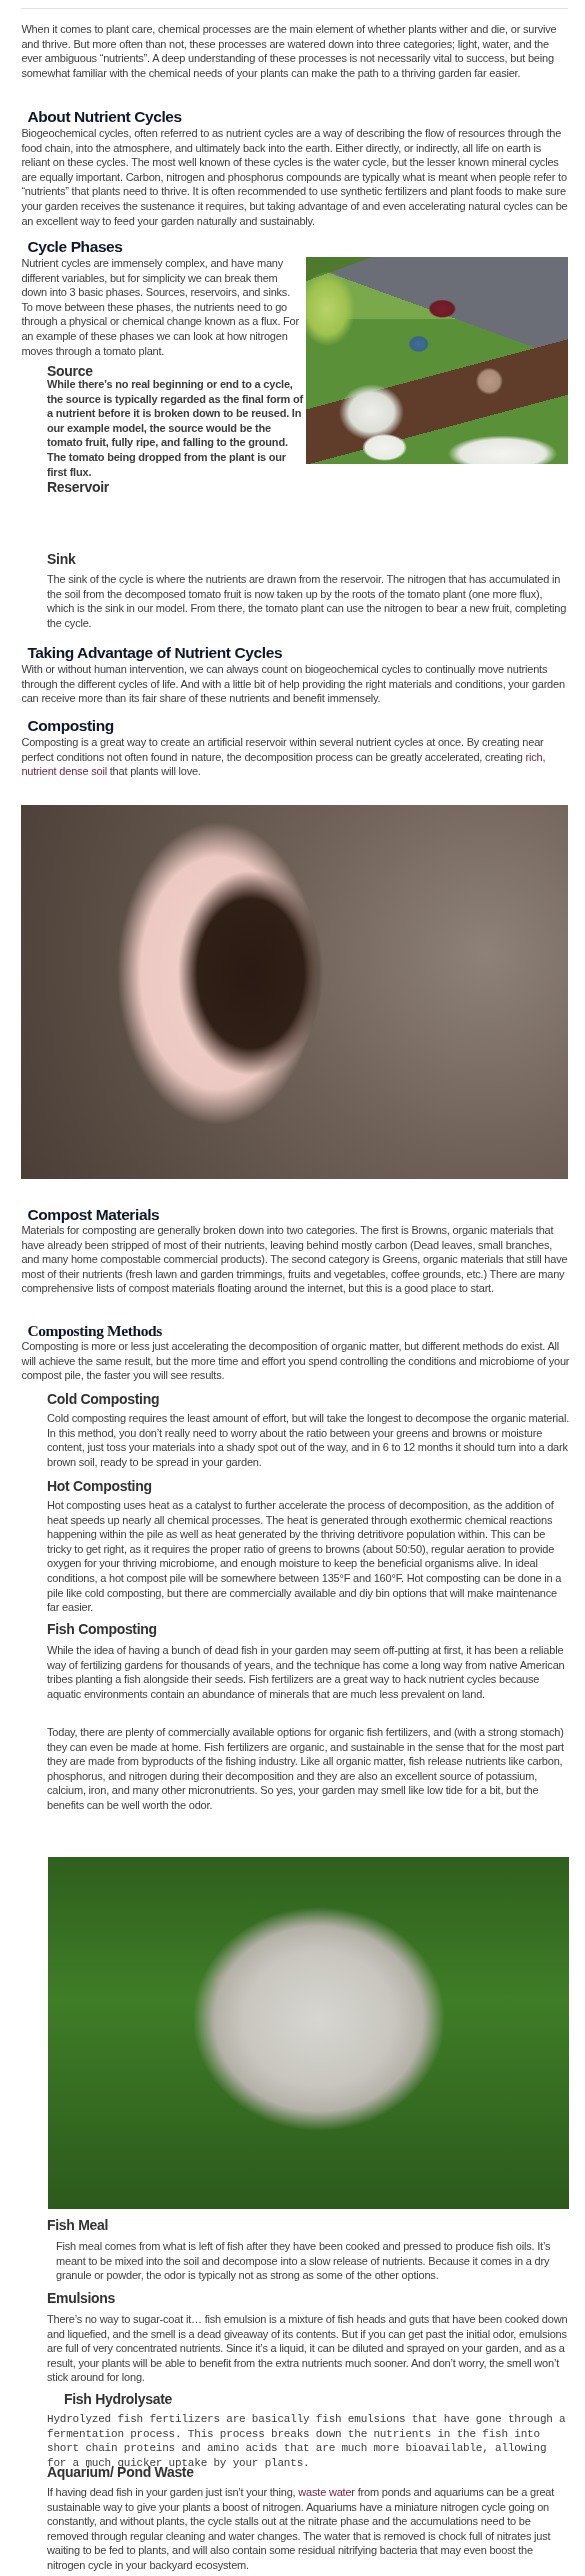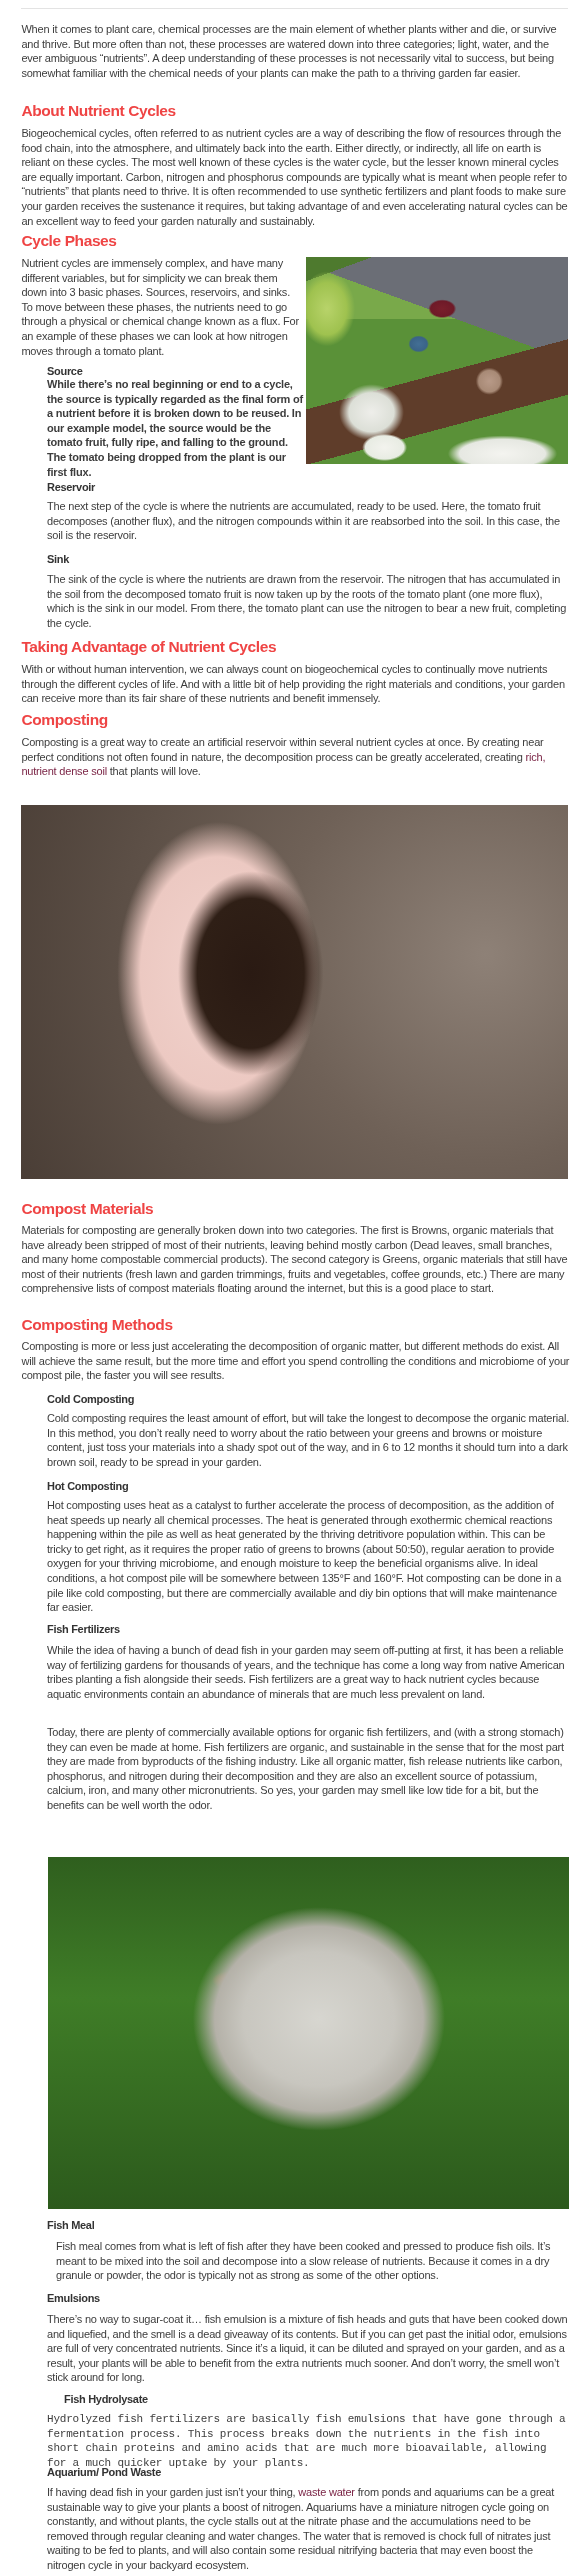--- a/index.html
+++ b/index.html
@@ -10,25 +10,25 @@
   }
   .page { position: relative; width: 585px; }
   .divider {
     position: absolute; left: 21.4px; top: 8.4px; width: 547px; height: 0.6px; background: #e3e3e3;
   }
   p.body, .body {
     font-size: 11px; line-height: 14.6px; letter-spacing: -0.2px;
     color: #3d3d3d; margin: 0;
   }
   h2 {
-    font-size: 15.5px; line-height: 18px; font-weight: bold; color: #ef4444;
-    margin: 0; letter-spacing: -0.4px;
+    font-size: 15.5px; line-height: 18px; font-weight: bold; color: #0f172a;
+    margin: 6px; letter-spacing: -0.4px;
   }
   h3 {
-    font-size: 11px; line-height: 14.2px; font-weight: bold; color: #333;
+    font-size: 14px; line-height: 14.2px; font-weight: bold; color: #333;
     margin: 0; letter-spacing: -0.3px;
   }
   a.inline-link { color: #7b2546; text-decoration: none; }
   .img-box { position: relative; overflow: hidden; }
 
   
   .garden {
     position: absolute; left: 306px; top: 257px; width: 262px; height: 207px;
     background:
       radial-gradient(ellipse 32px 19.4px at 30% 92%, #f3f3ee 0%, #e8ece3 60%, transparent 70%),
@@ -73,45 +73,44 @@
   <p class="body" style="position:absolute; left:21.4px; top:126px; width:549px;">Biogeochemical cycles, often referred to as nutrient cycles are a way of describing the flow of resources through the food chain, into the atmosphere, and ultimately back into the earth. Either directly, or indirectly, all life on earth is reliant on these cycles. The most well known of these cycles is the water cycle, but the lesser known mineral cycles are equally important. Carbon, nitrogen and phosphorus compounds are typically what is meant when people refer to “nutrients” that plants need to thrive. It is often recommended to use synthetic fertilizers and plant foods to make sure your garden receives the sustenance it requires, but taking advantage of and even accelerating natural cycles can be an excellent way to feed your garden naturally and sustainably.</p>
 
   <h2 style="position:absolute; left:21.4px; top:232px;">Cycle Phases</h2>
   <p class="body" style="position:absolute; left:21.4px; top:256px; width:278px;">Nutrient cycles are immensely complex, and have many different variables, but for simplicity we can break them down into 3 basic phases. Sources, reservoirs, and sinks. To move between these phases, the nutrients need to go through a physical or chemical change known as a flux. For an example of these phases we can look at how nitrogen moves through a tomato plant.</p>
   <div class="img-box garden"></div>
 
   <h3 style="position:absolute; left:47px; top:364px;">Source</h3>
   <p class="body" style="position:absolute; left:47px; top:377px; width:259px;font-weight:bold;">While there’s no real beginning or end to a cycle, the source is typically regarded as the final form of a nutrient before it is broken down to be reused. In our example model, the source would be the tomato fruit, fully ripe, and falling to the ground. The tomato being dropped from the plant is our first flux.</p>
 
   <h3 style="position:absolute; left:47px; top:480px;">Reservoir</h3>
-  <p class="body" style="position:absolute; left:47px; top:499px; width:523px;">The next step of the cycle is where the nutrients are accumulated, ready to be used. Here, the tomato fruit decomposes (another flux), and the nitrogen compounds within it are reabsorbed into the soil. In this case, the soil is the reservoir.</p>
 
   <h3 style="position:absolute; left:47px; top:552px;">Sink</h3>
   <p class="body" style="position:absolute; left:47px; top:572px; width:523px;">The sink of the cycle is where the nutrients are drawn from the reservoir. The nitrogen that has accumulated in the soil from the decomposed tomato fruit is now taken up by the roots of the tomato plant (one more flux), which is the sink in our model. From there, the tomato plant can use the nitrogen to bear a new fruit, completing the cycle.</p>
 
   <h2 style="position:absolute; left:21.4px; top:638px;">Taking Advantage of Nutrient Cycles</h2>
   <p class="body" style="position:absolute; left:21.4px; top:662px; width:549px;">With or without human intervention, we can always count on biogeochemical cycles to continually move nutrients through the different cycles of life. And with a little bit of help providing the right materials and conditions, your garden can receive more than its fair share of these nutrients and benefit immensely.</p>
 
   <h2 style="position:absolute; left:21.4px; top:711px;">Composting</h2>
   <p class="body" style="position:absolute; left:21.4px; top:735px; width:549px;"><span>Composting is a great way to create an artificial reservoir within several nutrient cycles at once. By creating near perfect conditions not often found in nature, the decomposition process can be greatly accelerated, creating </span><a class="inline-link" href="#">rich, nutrient dense soil</a><span> that plants will love.</span></p>
   <div class="img-box compost"></div>
 
   <h2 style="position:absolute; left:21.4px; top:1200px;">Compost Materials</h2>
   <p class="body" style="position:absolute; left:21.4px; top:1223px; width:549px;">Materials for composting are generally broken down into two categories. The first is Browns, organic materials that have already been stripped of most of their nutrients, leaving behind mostly carbon (Dead leaves, small branches, and many home compostable commercial products). The second category is Greens, organic materials that still have most of their nutrients (fresh lawn and garden trimmings, fruits and vegetables, coffee grounds, etc.) There are many comprehensive lists of compost materials floating around the internet, but this is a good place to start.</p>
 
-  <h2 style="position:absolute; left:21.4px; top:1316px;">Composting Methods</h2>
+  <h2 style="position:absolute; left:21.4px; top:1316px;font-family:Liberation Serif, serif;">Composting Methods</h2>
   <p class="body" style="position:absolute; left:21.4px; top:1339px; width:549px;">Composting is more or less just accelerating the decomposition of organic matter, but different methods do exist. All will achieve the same result, but the more time and effort you spend controlling the conditions and microbiome of your compost pile, the faster you will see results.</p>
 
   <h3 style="position:absolute; left:47px; top:1392px;">Cold Composting</h3>
   <p class="body" style="position:absolute; left:47px; top:1411px; width:523px;">Cold composting requires the least amount of effort, but will take the longest to decompose the organic material. In this method, you don’t really need to worry about the ratio between your greens and browns or moisture content, just toss your materials into a shady spot out of the way, and in 6 to 12 months it should turn into a dark brown soil, ready to be spread in your garden.</p>
 
   <h3 style="position:absolute; left:47px; top:1479px;">Hot Composting</h3>
   <p class="body" style="position:absolute; left:47px; top:1498px; width:523px;">Hot composting uses heat as a catalyst to further accelerate the process of decomposition, as the addition of heat speeds up nearly all chemical processes. The heat is generated through exothermic chemical reactions happening within the pile as well as heat generated by the thriving detritivore population within. This can be tricky to get right, as it requires the proper ratio of greens to browns (about 50:50), regular aeration to provide oxygen for your thriving microbiome, and enough moisture to keep the beneficial organisms alive. In ideal conditions, a hot compost pile will be somewhere between 135°F and 160°F. Hot composting can be done in a pile like cold composting, but there are commercially available and diy bin options that will make maintenance far easier.</p>
 
-  <h3 style="position:absolute; left:47px; top:1622px;">Fish Fertilizers</h3>
+  <h3 style="position:absolute; left:47px; top:1622px;">Fish Composting</h3>
   <p class="body" style="position:absolute; left:47px; top:1643px; width:523px;">While the idea of having a bunch of dead fish in your garden may seem off-putting at first, it has been a reliable way of fertilizing gardens for thousands of years, and the technique has come a long way from native American tribes planting a fish alongside their seeds. Fish fertilizers are a great way to hack nutrient cycles because aquatic environments contain an abundance of minerals that are much less prevalent on land.</p>
   <p class="body" style="position:absolute; left:47px; top:1725px; width:523px;">Today, there are plenty of commercially available options for organic fish fertilizers, and (with a strong stomach) they can even be made at home. Fish fertilizers are organic, and sustainable in the sense that for the most part they are made from byproducts of the fishing industry. Like all organic matter, fish release nutrients like carbon, phosphorus, and nitrogen during their decomposition and they are also an excellent source of potassium, calcium, iron, and many other micronutrients. So yes, your garden may smell like low tide for a bit, but the benefits can be well worth the odor.</p>
   <div class="img-box fish"></div>
 
   <h3 style="position:absolute; left:47px; top:2218px;">Fish Meal</h3>
   <p class="body" style="position:absolute; left:47px; top:2239px; width:523px;margin-left:9px;">Fish meal comes from what is left of fish after they have been cooked and pressed to produce fish oils. It’s meant to be mixed into the soil and decompose into a slow release of nutrients. Because it comes in a dry granule or powder, the odor is typically not as strong as some of the other options.</p>
 
   <h3 style="position:absolute; left:47px; top:2291px;">Emulsions</h3>
   <p class="body" style="position:absolute; left:47px; top:2312px; width:523px;">There’s no way to sugar-coat it… fish emulsion is a mixture of fish heads and guts that have been cooked down and liquefied, and the smell is a dead giveaway of its contents. But if you can get past the initial odor, emulsions are full of very concentrated nutrients. Since it’s a liquid, it can be diluted and sprayed on your garden, and as a result, your plants will be able to benefit from the extra nutrients much sooner. And don’t worry, the smell won’t stick around for long.</p>
 

